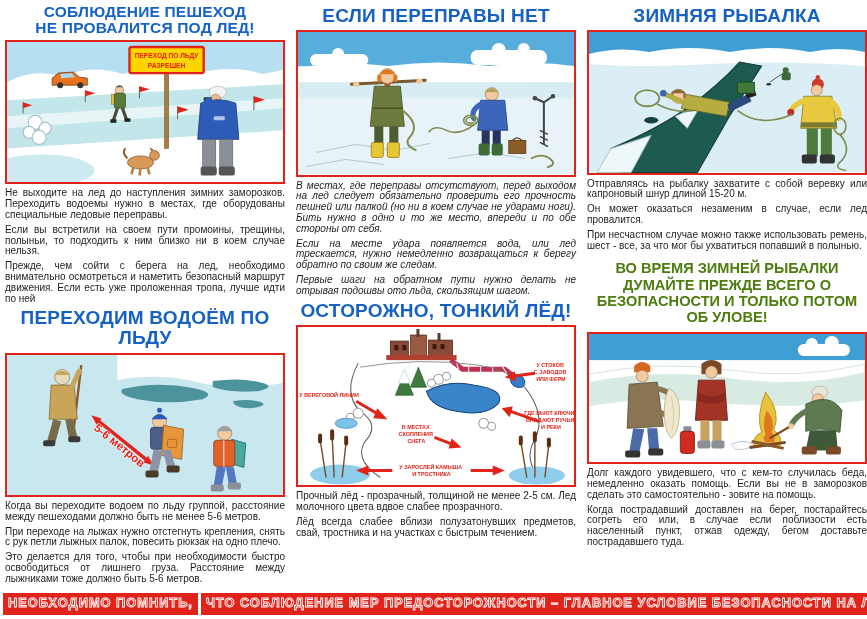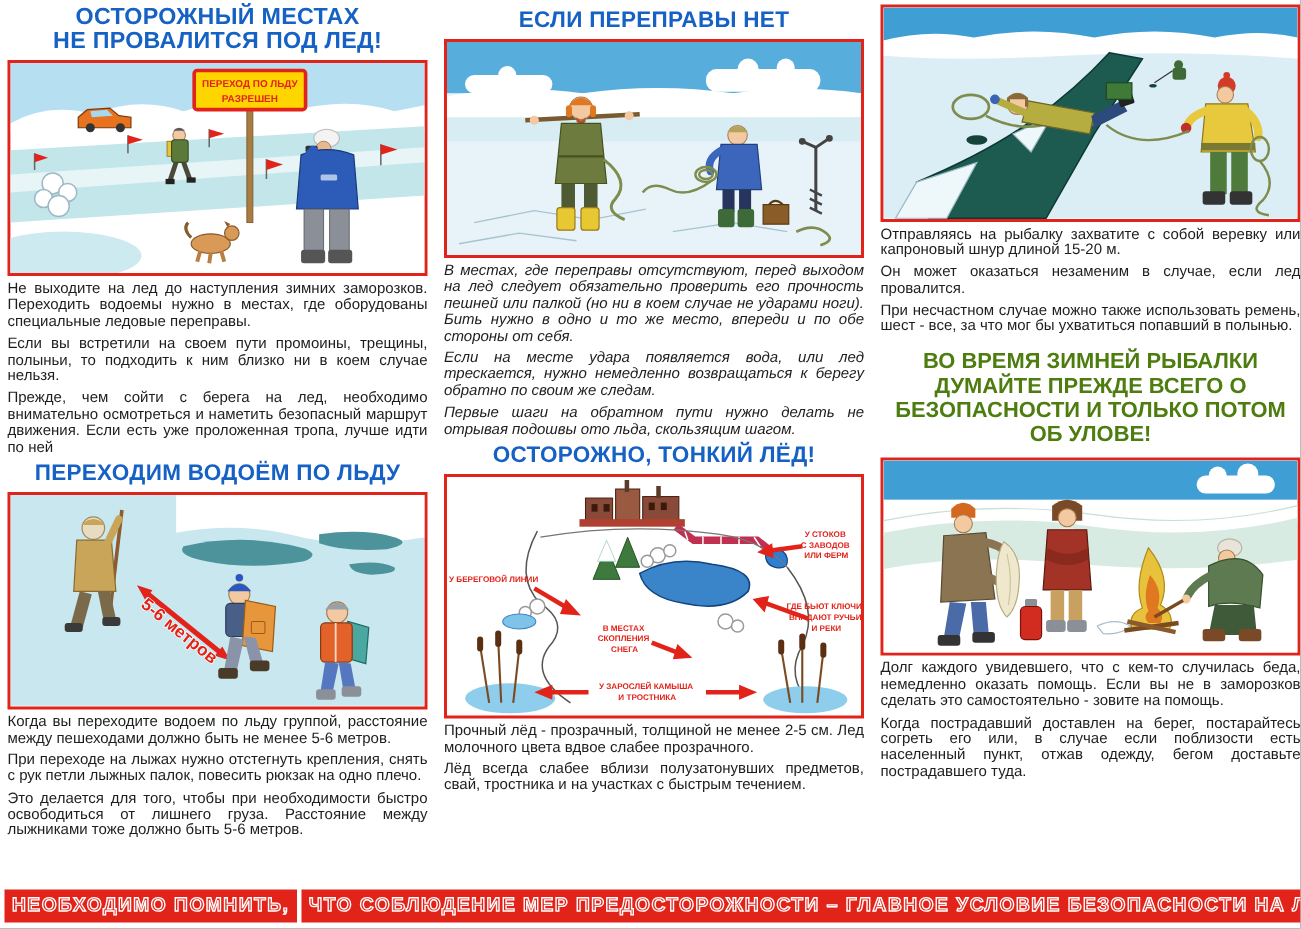--- a/index.html
+++ b/index.html
@@ -3,21 +3,21 @@
 <meta charset="utf-8">
 <style>
   * { box-sizing: border-box; margin: 0; padding: 0; }
   html,body { background:#888; }
   body { font-family: "Liberation Sans", sans-serif; }
   .poster { position:relative; width:867px; height:619px; background:#fff; overflow:hidden; margin:0 auto; }
   .columns { display:flex; gap:11px; padding:3px 0 0 5px; }
   .col { width:280px; flex:0 0 280px; }
 
   .h-blue { color:#1561c4; font-weight:bold; font-size:15.5px; line-height:1.06; text-align:center; margin:1px 0 3px; letter-spacing:0.2px; }
-  .h-blue.single { font-size:15px; margin:3px 0 4px; }
+  .h-blue.single { font-size:19px; margin:3px 0 4px; }
   .panel { border:2.5px solid #e2231a; background:#fff; }
   .panel svg { display:block; width:100%; height:auto; }
   svg text { font-family:"Liberation Sans", sans-serif; }
 
   .txt { margin-top:4px; }
   .txt p { font-size:10px; line-height:1.08; text-align:justify; color:#1d1d1d; margin:0 0 4px; }
   .txt.italic p { font-style:italic; }
 
   .warning { color:#4d7c0f; font-weight:bold; font-size:14.6px; line-height:1.12; text-align:center; margin:9px 1px 6px; }
 
@@ -31,21 +31,21 @@
   .footer span:last-child { flex:1; text-align:center; }
 </style>
 </head>
 <body>
 
 <div class="poster">
   <div class="columns">
 
     <div class="col">
       <div class="h-blue">
-        <div>ОСТОРОЖНЫЙ МЕСТАХ</div>
+        <div>СОБЛЮДЕНИЕ ПЕШЕХОД</div>
         <div>НЕ ПРОВАЛИТСЯ ПОД ЛЕД!</div>
       </div>
 
       <div class="panel">
         <svg viewBox="0 0 275 140">
           <rect width="275" height="46" fill="#b7dff2"></rect>
           <path d="M0,40 Q25,26 55,34 Q85,22 115,32 Q150,20 185,32 Q225,22 255,32 L275,28 L275,140 L0,140 Z" fill="#ffffff"></path>
           <path d="M0,58 L275,42 L275,88 L0,106 Z" fill="#c2e6ea"></path>
           <path d="M0,74 L275,56 L275,66 L0,86 Z" fill="#e7f5f6"></path>
           <ellipse cx="35" cy="128" rx="52" ry="16" fill="#cdeaf0"></ellipse>
@@ -366,20 +366,21 @@
         </svg>
       </div>
 
       <div class="txt">
         <p>Прочный лёд - прозрачный, толщиной не менее 2-5 см. Лед молочного цвета вдвое слабее прозрачного.</p>
         <p>Лёд всегда слабее вблизи полузатонувших предметов, свай, тростника и на участках с быстрым течением.</p>
       </div>
     </div>
 
     <div class="col">
+      <div class="h-blue single">ЗИМНЯЯ РЫБАЛКА</div>
 
       <div class="panel">
         <svg viewBox="0 0 275 140">
           <rect width="275" height="140" fill="#dceef5"></rect>
           <rect width="275" height="22" fill="#3f9fd4"></rect>
           <path d="M0,22 Q30,14 60,20 Q100,12 140,20 Q180,12 220,20 Q250,14 275,20 L275,34 Q200,28 120,32 Q50,36 0,32 Z" fill="#ffffff"></path>
           <g>
             <path d="M150,30 L172,34 L140,84 L108,140 L30,140 L22,116 Q70,96 100,74 Q128,54 150,30 Z" fill="#1d5a50" stroke="#0e3a33" stroke-width="1"></path>
             <polygon points="22,116 62,103 42,140 8,140" fill="#eef7fa" stroke="#9cb9c4" stroke-width="0.8"></polygon>
             <polygon points="86,84 112,72 98,96" fill="#eef7fa" stroke="#9cb9c4" stroke-width="0.8"></polygon>

